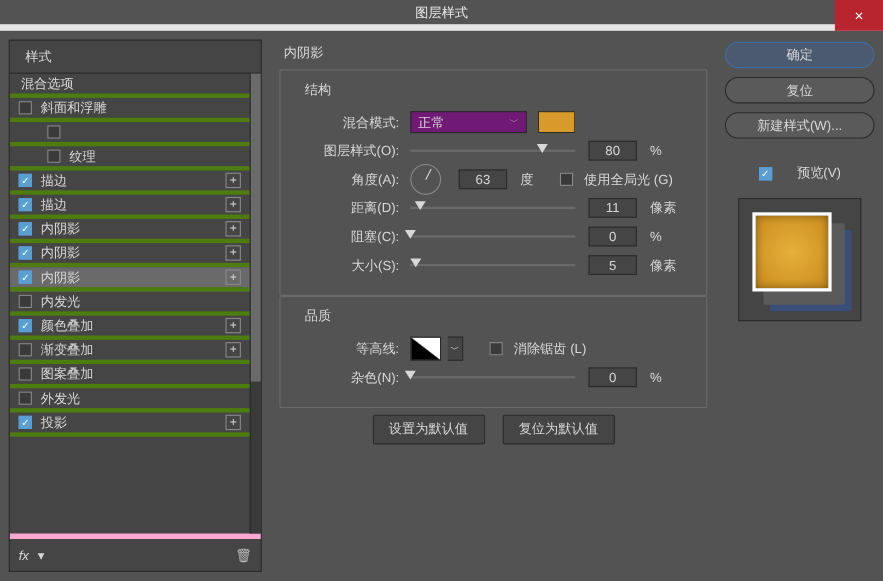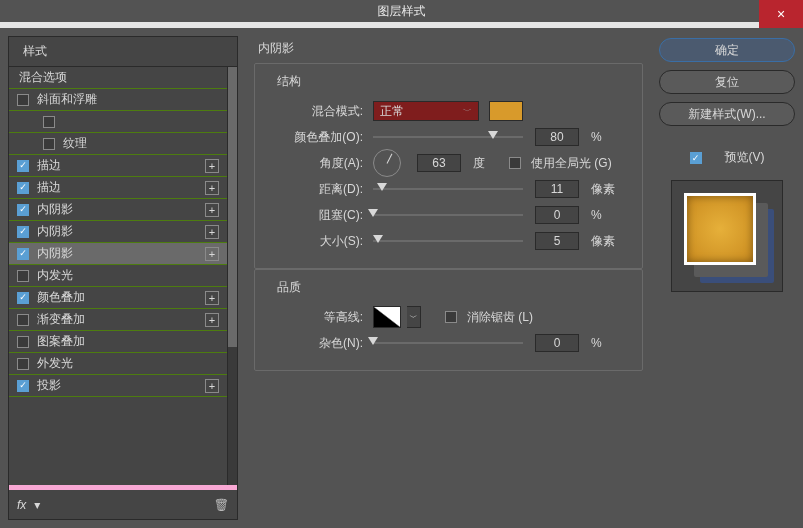--- a/index.html
+++ b/index.html
@@ -4,21 +4,21 @@
 <style>
 *{margin:0;padding:0;box-sizing:border-box;font-family:"Microsoft YaHei","SimSun",sans-serif;font-size:12px;color:#d8d8d8;}
 body{background:#535353;width:803px;height:528px;overflow:hidden;}
 .titlebar{height:28px;background:#535353;border-bottom:6px solid #e5e5e5;display:flex;align-items:center;justify-content:center;position:relative;}
 .titlebar .title{color:#e8e8e8;}
 .titlebar .close{position:absolute;right:0;top:0;width:44px;height:28px;background:#b9252e;color:#fff;display:flex;align-items:center;justify-content:center;font-size:14px;}
 .main{display:flex;padding:8px;height:500px;gap:8px;}
 .styles-panel{width:230px;background:#454545;border:1px solid #2a2a2a;display:flex;flex-direction:column;}
 .styles-header{padding:6px 14px;border-bottom:1px solid #2a2a2a;}
 .styles-body{flex:1;overflow-y:auto;}
-.style-row{display:flex;align-items:center;height:22px;padding:0 8px;border-bottom:1px solid #4d7c0f;position:relative;}
+.style-row{display:flex;align-items:center;height:22px;padding:0 8px;border-bottom:4px solid #4d7c0f;position:relative;}
 .style-row.blend{padding-left:10px;}
 .style-row.sub{padding-left:34px;}
 .style-row.selected{background:#6a6a6a;}
 .style-row .cb{width:12px;height:12px;border:1px solid #8a8a8a;margin-right:8px;display:inline-flex;align-items:center;justify-content:center;background:#3a3a3a;flex-shrink:0;}
 .style-row .cb.checked{background:#5a9fd4;border-color:#5a9fd4;}
 .style-row .cb.checked::after{content:"✓";color:#fff;font-size:9px;line-height:1;}
 .style-row .lbl{flex:1;}
 .style-row .plus{width:14px;height:14px;border:1px solid #8a8a8a;display:inline-flex;align-items:center;justify-content:center;font-size:11px;color:#d8d8d8;}
 .styles-body-wrap{position:relative;flex:1;display:flex;}
 .scrollbar{width:10px;background:#3a3a3a;border-left:1px solid #2a2a2a;}
@@ -26,21 +26,21 @@
 .styles-footer{height:34px;border-top:5px solid #f9a8d4;display:flex;align-items:center;padding:0 8px;gap:8px;}
 .styles-footer .fx{font-style:italic;}
 .styles-footer .sp{flex:1;}
 .styles-footer .trash{opacity:.8;}
 .settings{flex:1;padding:4px 8px;}
 .settings-title{margin-bottom:6px;padding-left:4px;}
 .fieldset{border:1px solid #6a6a6a;border-radius:2px;padding:10px 14px 14px;}
 .fieldset .legend{margin:-18px 0 8px 4px;background:#535353;display:inline-block;padding:0 4px;}
 .frow{display:flex;align-items:center;height:26px;gap:6px;}
 .frow .flabel{width:98px;text-align:right;padding-right:4px;}
-.select{background:#7f1d1d;border:1px solid #2a2a2a;height:20px;width:106px;display:flex;align-items:center;padding:0 6px;justify-content:space-between;}
+.select{background:#701a75;border:1px solid #2a2a2a;height:20px;width:106px;display:flex;align-items:center;padding:0 6px;justify-content:space-between;}
 .select .caret{font-size:9px;color:#aaa;}
 .swatch{width:34px;height:20px;background:#d89a2b;border:1px solid #2a2a2a;margin-left:4px;}
 .slider{flex:1;height:18px;display:flex;align-items:center;max-width:150px;}
 .slider .track{height:2px;background:#6a6a6a;flex:1;position:relative;}
 .slider .handle{position:absolute;top:-5px;width:0;height:0;border-left:5px solid transparent;border-right:5px solid transparent;border-top:8px solid #d8d8d8;transform:translateX(-50%);}
 .numbox{width:44px;height:18px;background:#454545;border:1px solid #2a2a2a;text-align:center;line-height:16px;margin-left:6px;}
 .unit{margin-left:6px;width:30px;}
 .angle-dial{width:28px;height:28px;border:1px solid #8a8a8a;border-radius:50%;position:relative;margin-right:4px;}
 .angle-dial .needle{position:absolute;width:11px;height:1px;background:#d8d8d8;top:50%;left:50%;transform-origin:left center;transform:rotate(-63deg);}
 .cbx{width:12px;height:12px;border:1px solid #8a8a8a;background:#3a3a3a;display:inline-flex;align-items:center;justify-content:center;margin-right:4px;}
@@ -161,21 +161,21 @@
       <div class="frow">
         <div class="flabel">混合模式:</div>
         <div class="select">
           <span>正常</span>
           <span class="caret">﹀</span>
         </div>
         <div class="swatch"></div>
       </div>
 
       <div class="frow">
-        <div class="flabel">颜色叠加(O):</div>
+        <div class="flabel">图层样式(O):</div>
         <div class="slider">
             <div class="track">
               <div class="handle" style="left:80%"></div>
             </div>
           </div>
         <div class="numbox">80</div>
         <div class="unit">%</div>
       </div>
 
       <div class="frow">
@@ -240,20 +240,24 @@
         <div class="slider">
             <div class="track">
               <div class="handle" style="left:0%"></div>
             </div>
           </div>
         <div class="numbox">0</div>
         <div class="unit">%</div>
       </div>
     </div>
 
+    <div class="btn-row">
+      <div class="btn-flat">设置为默认值</div>
+      <div class="btn-flat">复位为默认值</div>
+    </div>
   </div>
 
   <div class="right-panel">
     <div class="pill-btn primary">确定</div>
     <div class="pill-btn">复位</div>
     <div class="pill-btn">新建样式(W)...</div>
     <div class="preview-row">
       <span class="cbx checked"></span>
       <span>预览(V)</span>
     </div>

